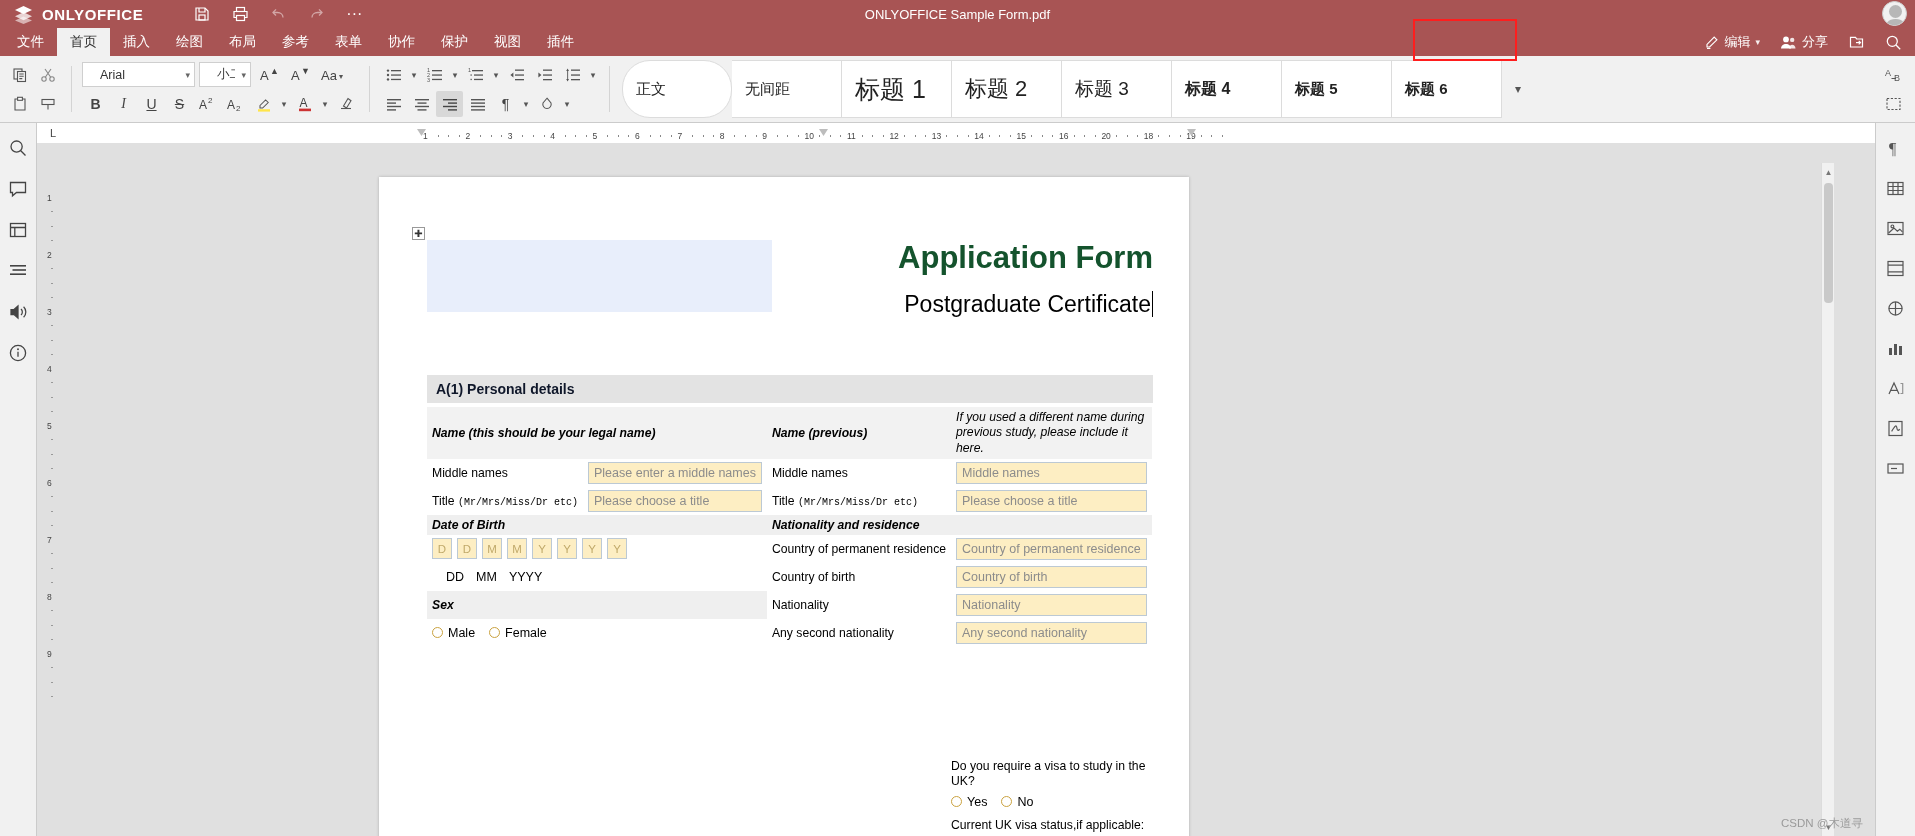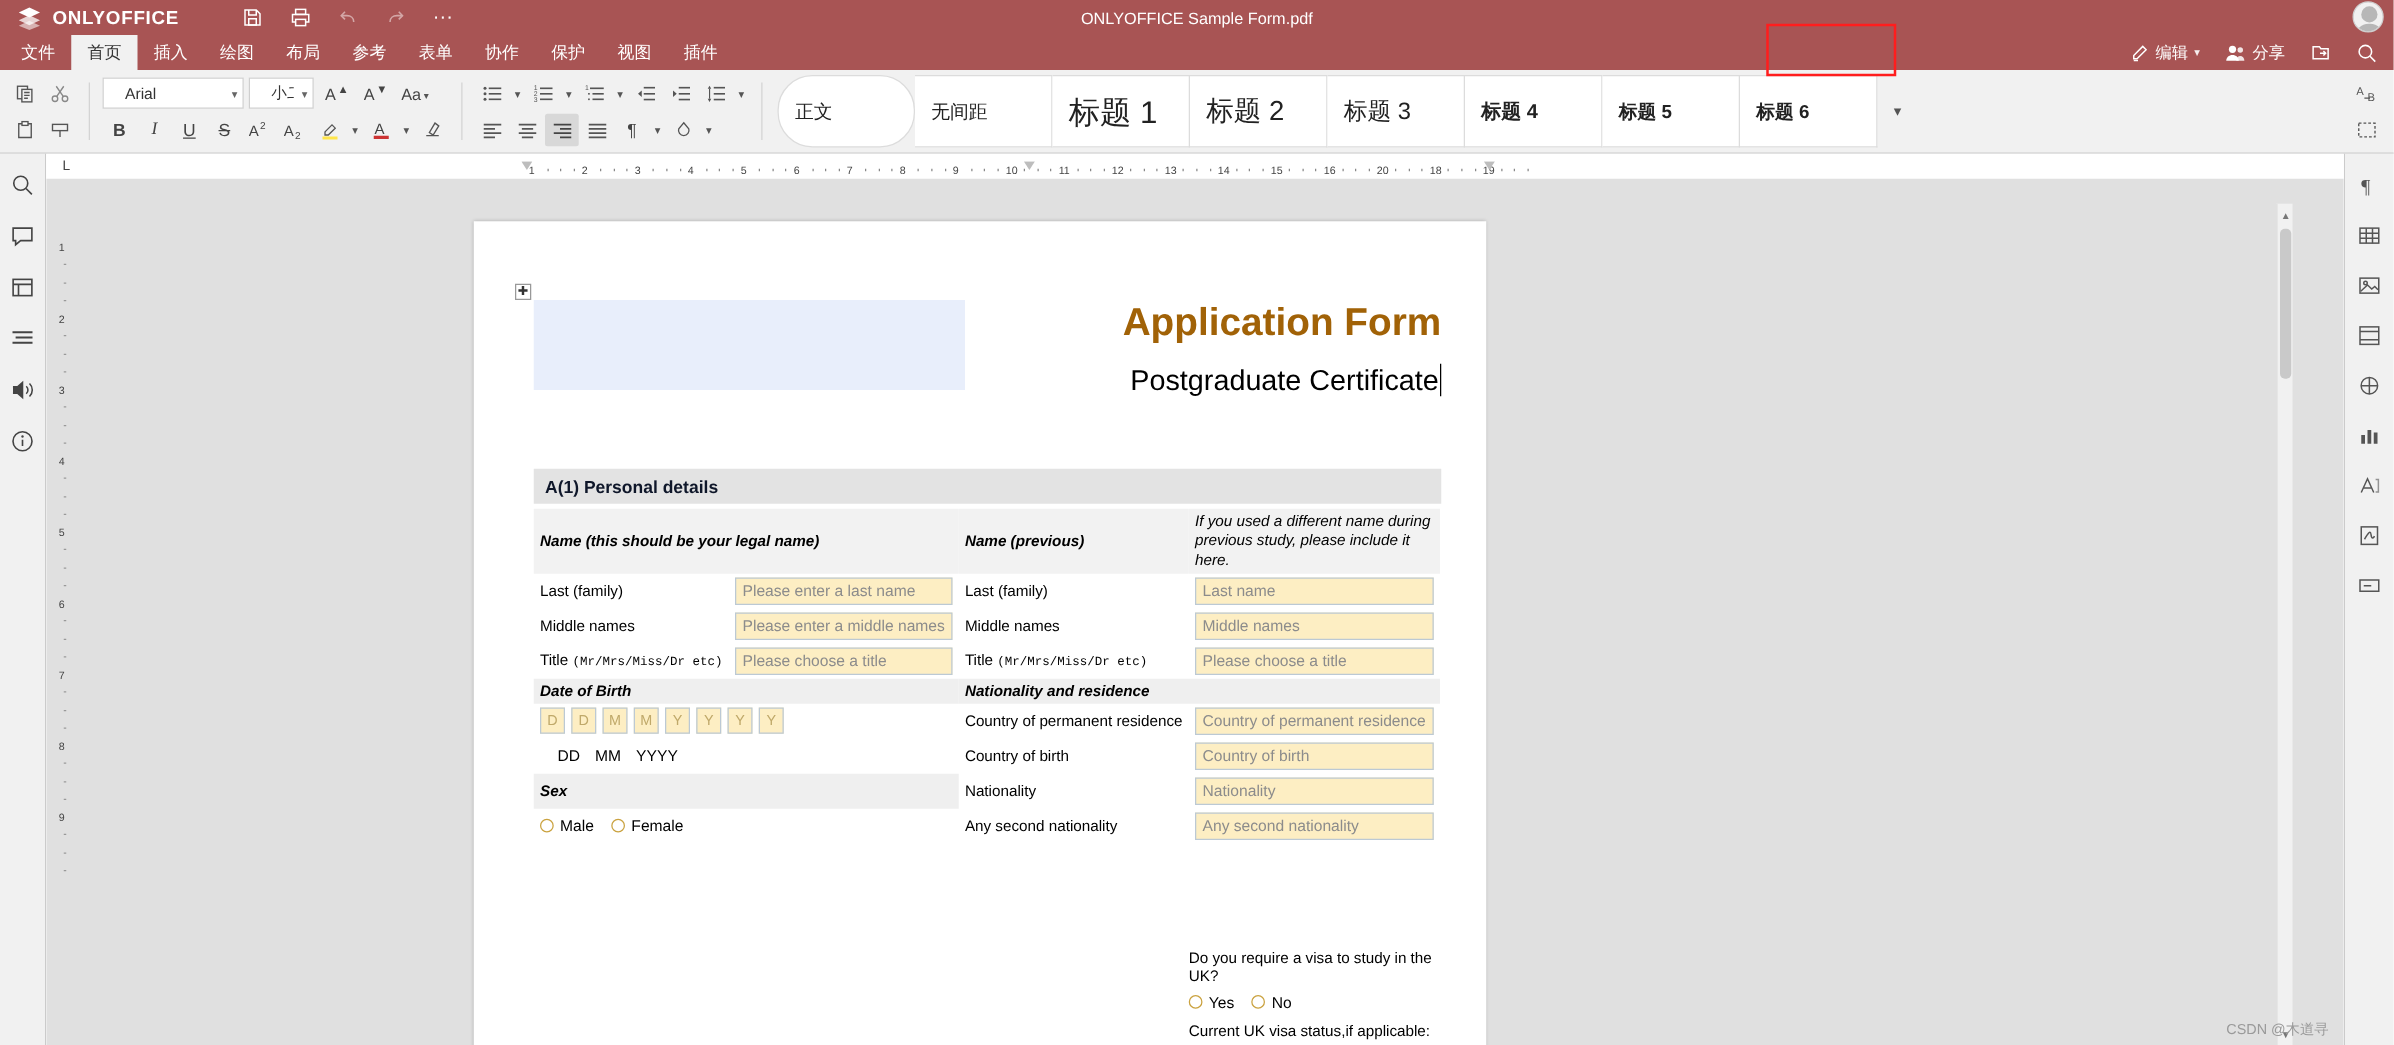--- a/index.html
+++ b/index.html
@@ -152,21 +152,21 @@
   }
   .move-handle {
     position: absolute; left: 33px; top: 50px; width: 13px; height: 13px;
     border: 1px solid #999; background: #fff; display: flex; align-items: center; justify-content: center;
     font-size: 10px; color: #333; line-height: 1;
   }
   .logo-box {
     position: absolute; left: 48px; top: 63px; width: 345px; height: 72px; background: #e8eefb;
   }
   .title-main {
-    position: absolute; right: 36px; top: 63px; font-size: 31px; font-weight: bold; color: #a16207;
+    position: absolute; right: 36px; top: 63px; font-size: 31px; font-weight: bold; color: #14532d;
     font-family: "Liberation Sans", sans-serif; text-align: right;
   }
   .title-sub {
     position: absolute; right: 36px; top: 114px; font-size: 23px; color: #000; text-align: right;
   }
   .caret {
     display: inline-block; width: 1px; height: 26px; background: #000; vertical-align: -5px; margin-left: 1px;
   }
   .section-bar {
     position: absolute; left: 48px; right: 36px; top: 162px; height: 30px; background: #c9c9c9;
@@ -778,30 +778,20 @@
           <div class="subsection">A(1) Personal details</div>
 
           <table class="ftable">
             <tbody>
                 <tr>
               <td class="hdr-cell" colspan="2" style="width:345px">Name (this should be your legal name)</td>
               <td class="hdr-cell" style="width:135px">Name (previous)</td>
               <td class="hdr-note" style="width:244px">If you used a different name during previous study, please include it here.</td>
             </tr>
 
-            <tr>
-              <td class="lbl" style="width:130px">Last (family)</td>
-              <td>
-                <div class="field">Please enter a last name</div>
-              </td>
-              <td class="lbl">Last (family)</td>
-              <td>
-                <div class="field">Last name</div>
-              </td>
-            </tr>
 
 
             <tr>
               <td class="lbl">Middle names</td>
               <td>
                 <div class="field">Please enter a middle names</div>
               </td>
               <td class="lbl">Middle names</td>
               <td>
                 <div class="field">Middle names</div>

